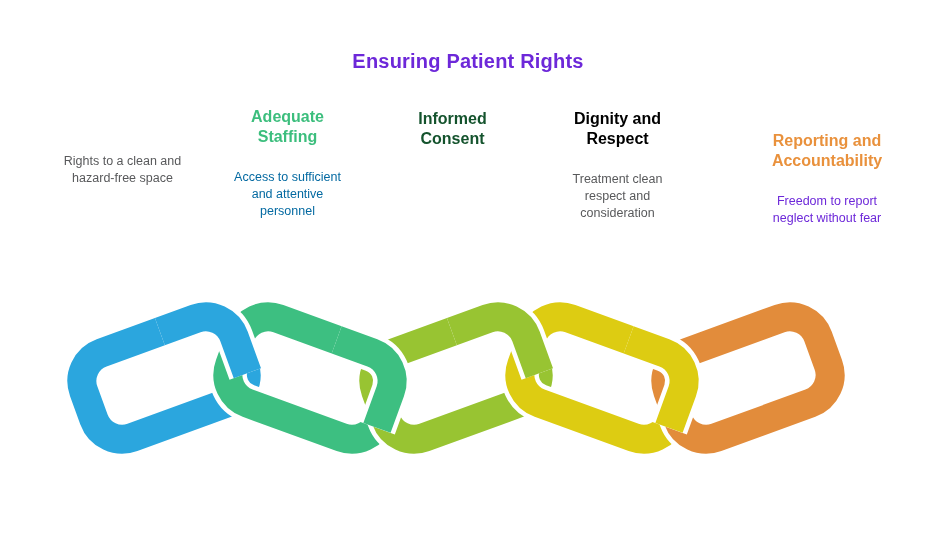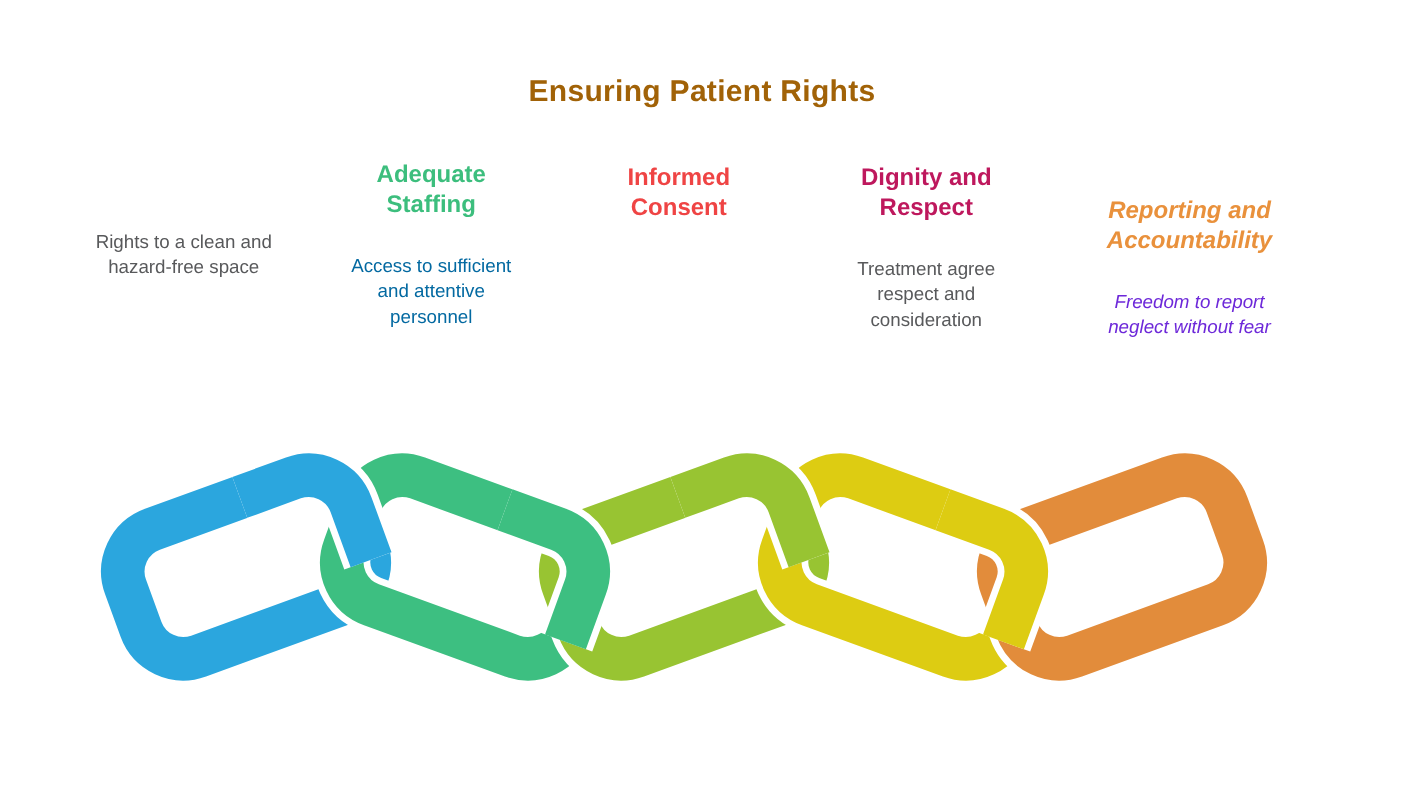--- a/index.html
+++ b/index.html
@@ -17,52 +17,52 @@
     white-space:pre-line;
   }
   .col p{
     margin:22px 0 0;font-size:12.5px;line-height:1.36;color:#58595b;
     white-space:pre-line;
   }
   .col-0{left:40px;width:165px;top:131px;}
   .col-1{left:205px;width:165px;top:107px;}
   .col-2{left:370px;width:165px;top:109px;}
   .col-3{left:535px;width:165px;top:109px;}
-  .col-4{left:698px;width:190px;top:131px;font-style:italic;}
+  .col-4{left:732px;width:190px;top:131px;}
   #chain-svg{position:absolute;left:0;top:268px;}
 </style>
 </head>
 <body>
 
 <div class="stage" style="background: rgb(255, 255, 255);">
 
-  <h1 class="title" style="color: #a16207;">Ensuring Patient Rights</h1>
+  <h1 class="title" style="color: #6d28d9;">Ensuring Patient Rights</h1>
 
   <div class="col col-0">
     <p style="color: rgb(88, 89, 91);">Rights to a clean and
 hazard-free space</p>
   </div>
 
   <div class="col col-1">
     <h2 style="color: rgb(60, 190, 125);">Adequate
 Staffing</h2>
     <p style="color: #0369a1;">Access to sufficient
 and attentive
 personnel</p>
   </div>
 
   <div class="col col-2">
-    <h2 style="color: #ef4444;">Informed
+    <h2 style="color: #14532d;">Informed
 Consent</h2>
   </div>
 
   <div class="col col-3">
-    <h2 style="color: #be185d;">Dignity and
+    <h2 style="color: #000000;">Dignity and
 Respect</h2>
-    <p style="color: rgb(88, 89, 91);">Treatment agree
+    <p style="color: rgb(88, 89, 91);">Treatment clean
 respect and
 consideration</p>
   </div>
 
   <div class="col col-4">
     <h2 style="color: rgb(233, 145, 60);">Reporting and
 Accountability</h2>
     <p style="color: #6d28d9;">Freedom to report
 neglect without fear</p>
   </div>

